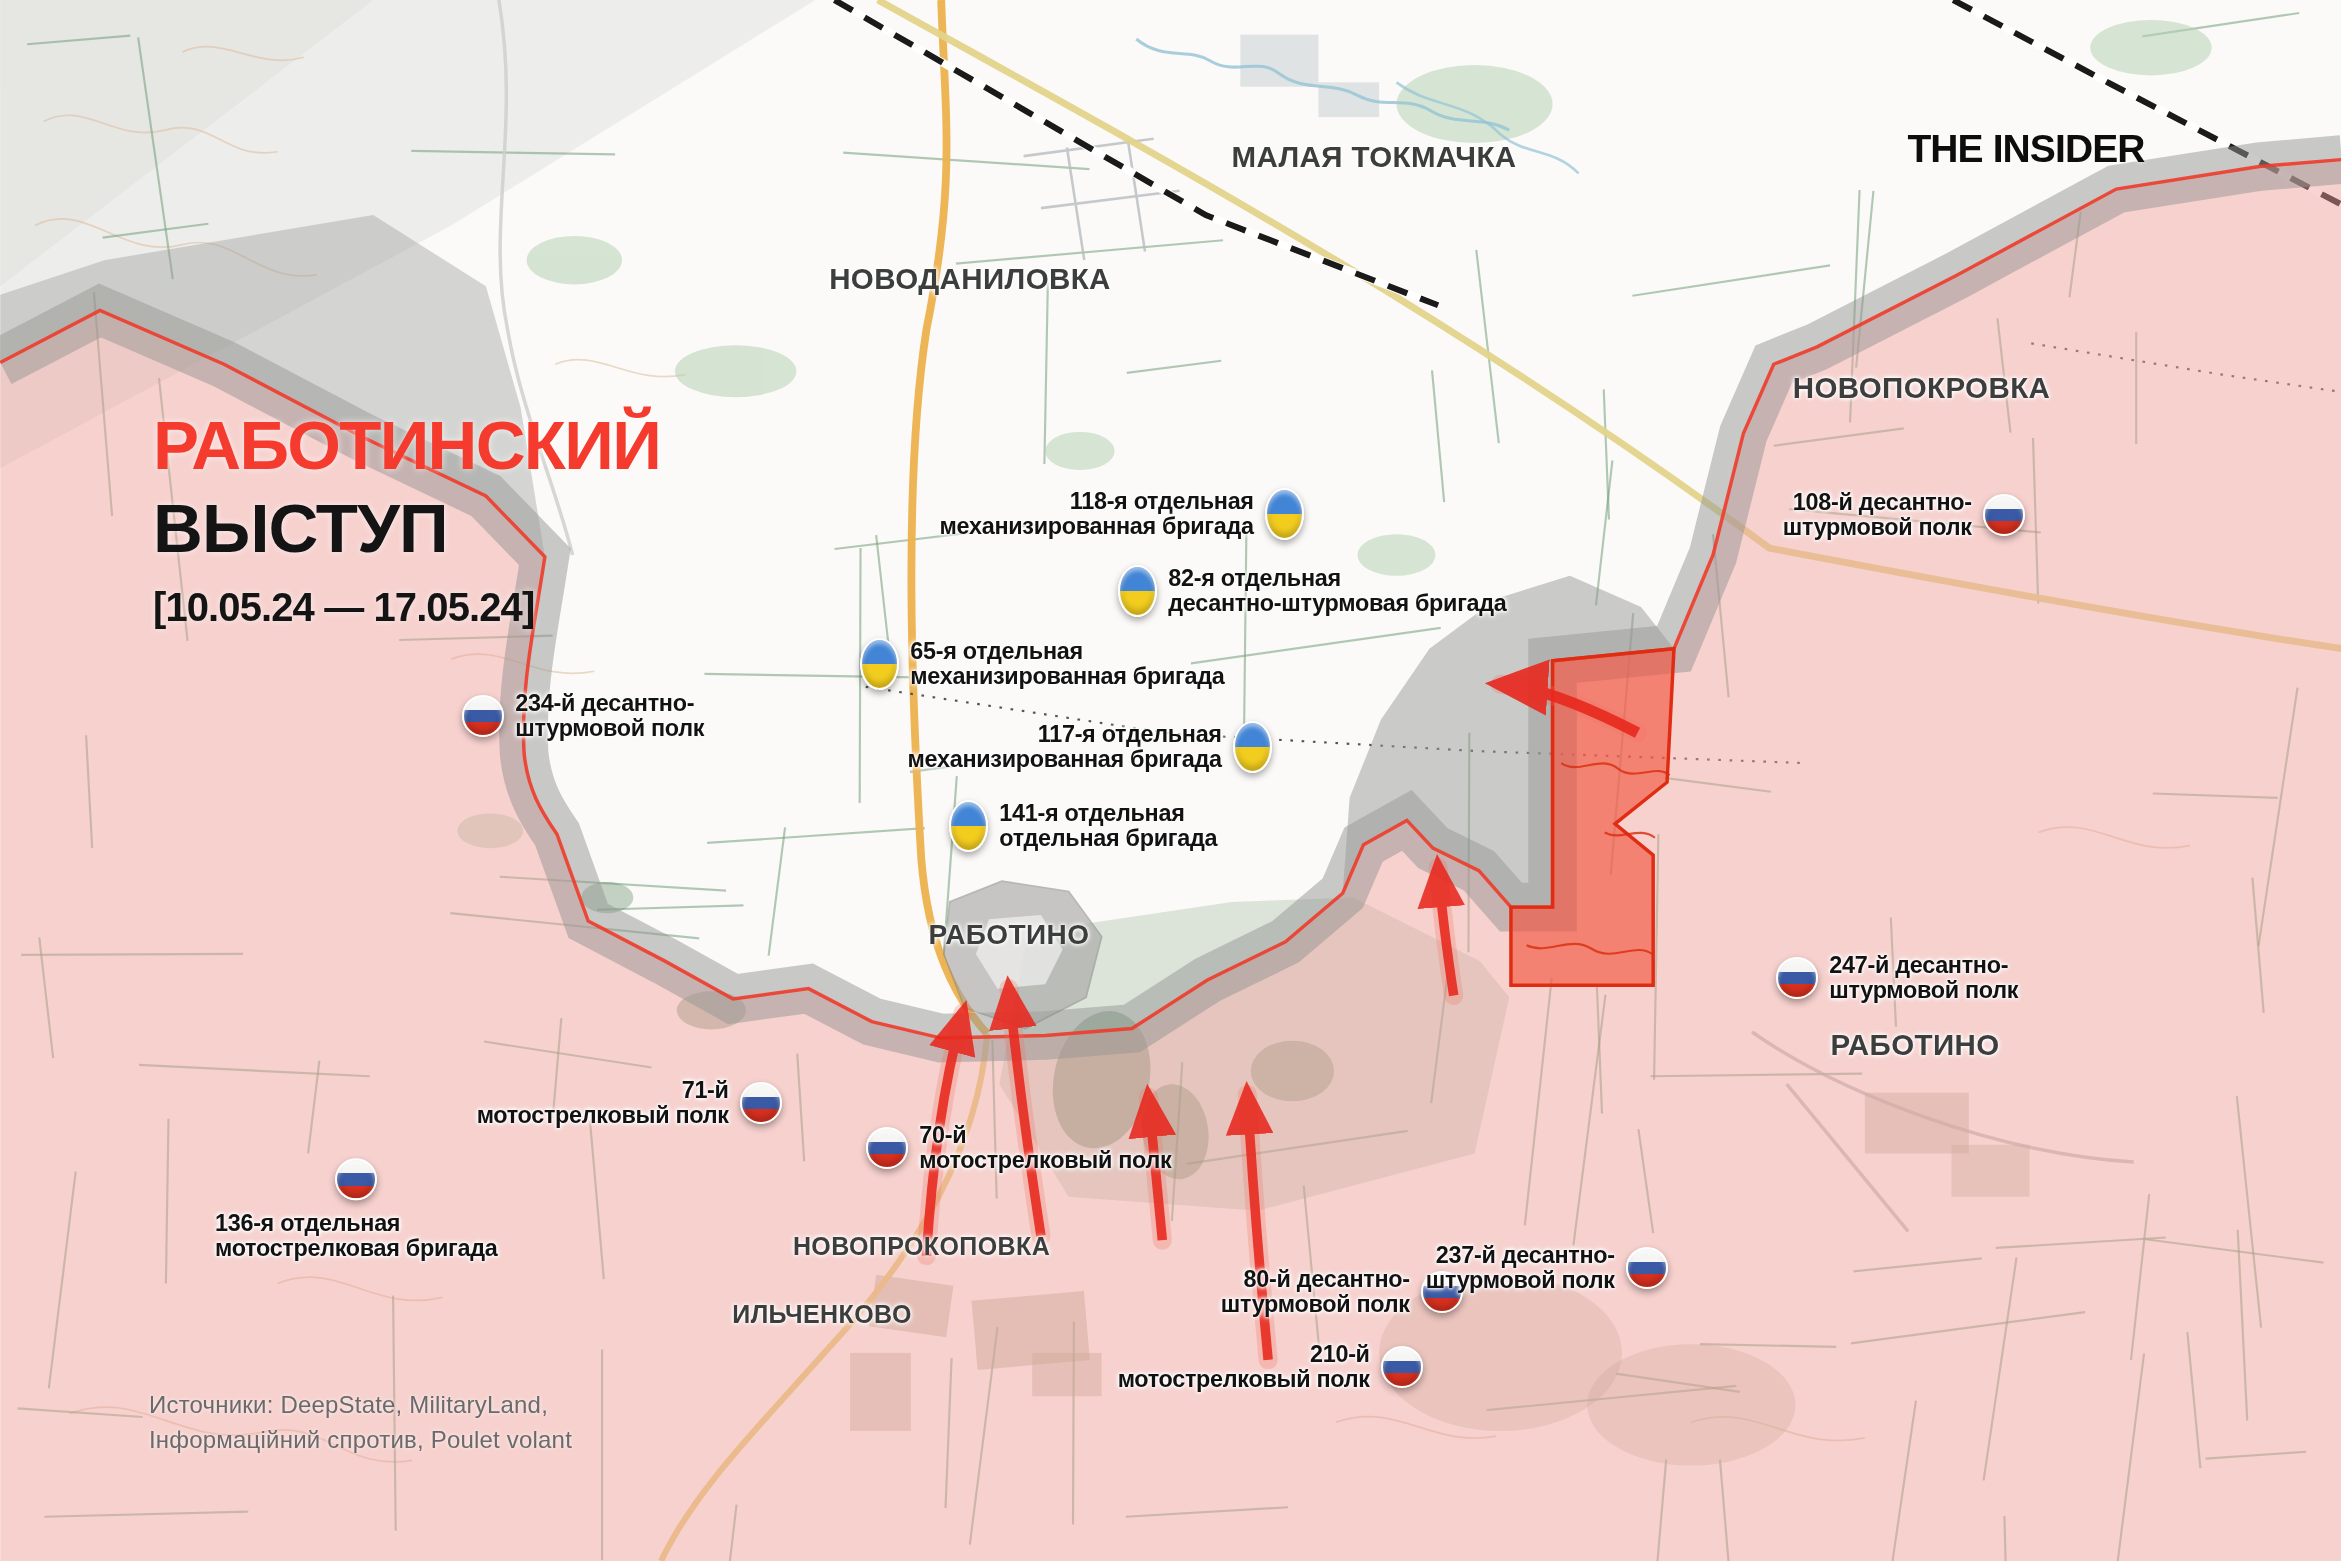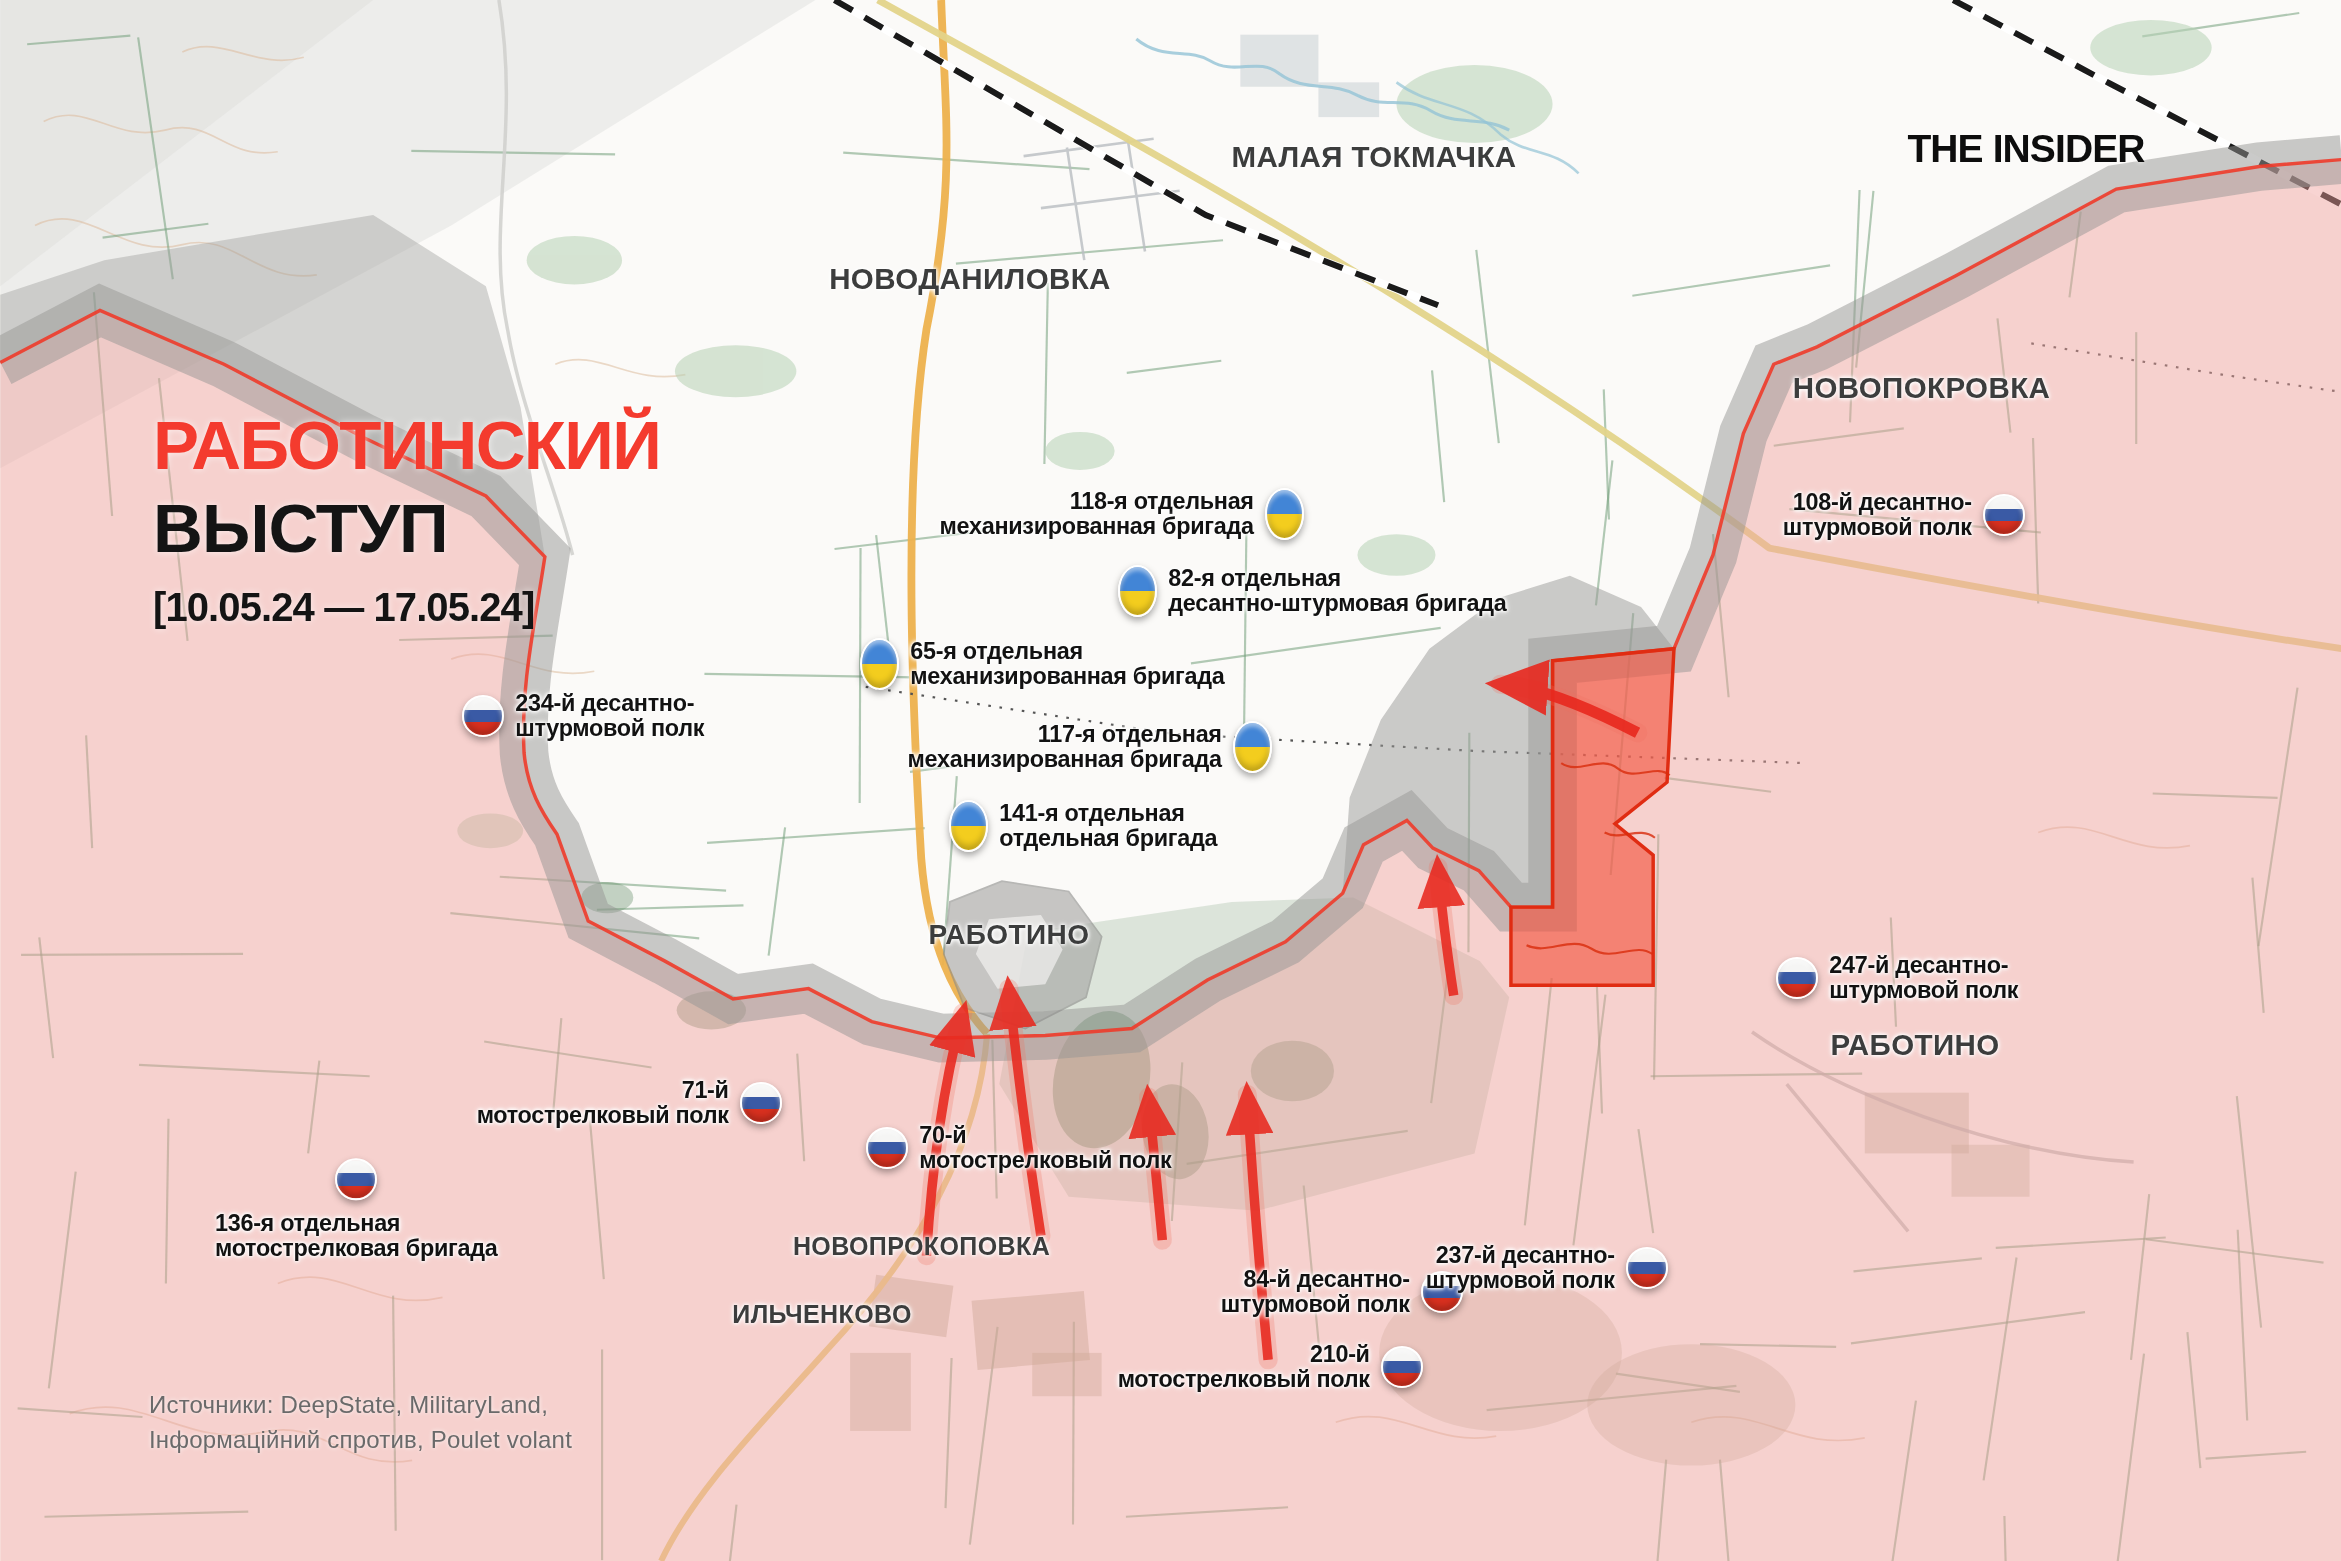--- a/index.html
+++ b/index.html
@@ -364,21 +364,21 @@
       </div>
       <div class="unit flag-left" style="left: 215px; top: 1210px; flex-direction: column;">
         <span class="flag ru"></span>
         <div class="unit-text">
           <div>136-я отдельная</div>
           <div>мотострелковая бригада</div>
         </div>
       </div>
       <div class="unit flag-right" style="right: 879px; top: 1292px;">
         <div class="unit-text">
-          <div>84-й десантно-</div>
+          <div>80-й десантно-</div>
           <div>штурмовой полк</div>
         </div>
         <span class="flag ru"></span>
       </div>
       <div class="unit flag-right" style="right: 674px; top: 1268px; margin-left: 47px;">
         <div class="unit-text">
           <div>237-й десантно-</div>
           <div>штурмовой полк</div>
         </div>
         <span class="flag ru"></span>

